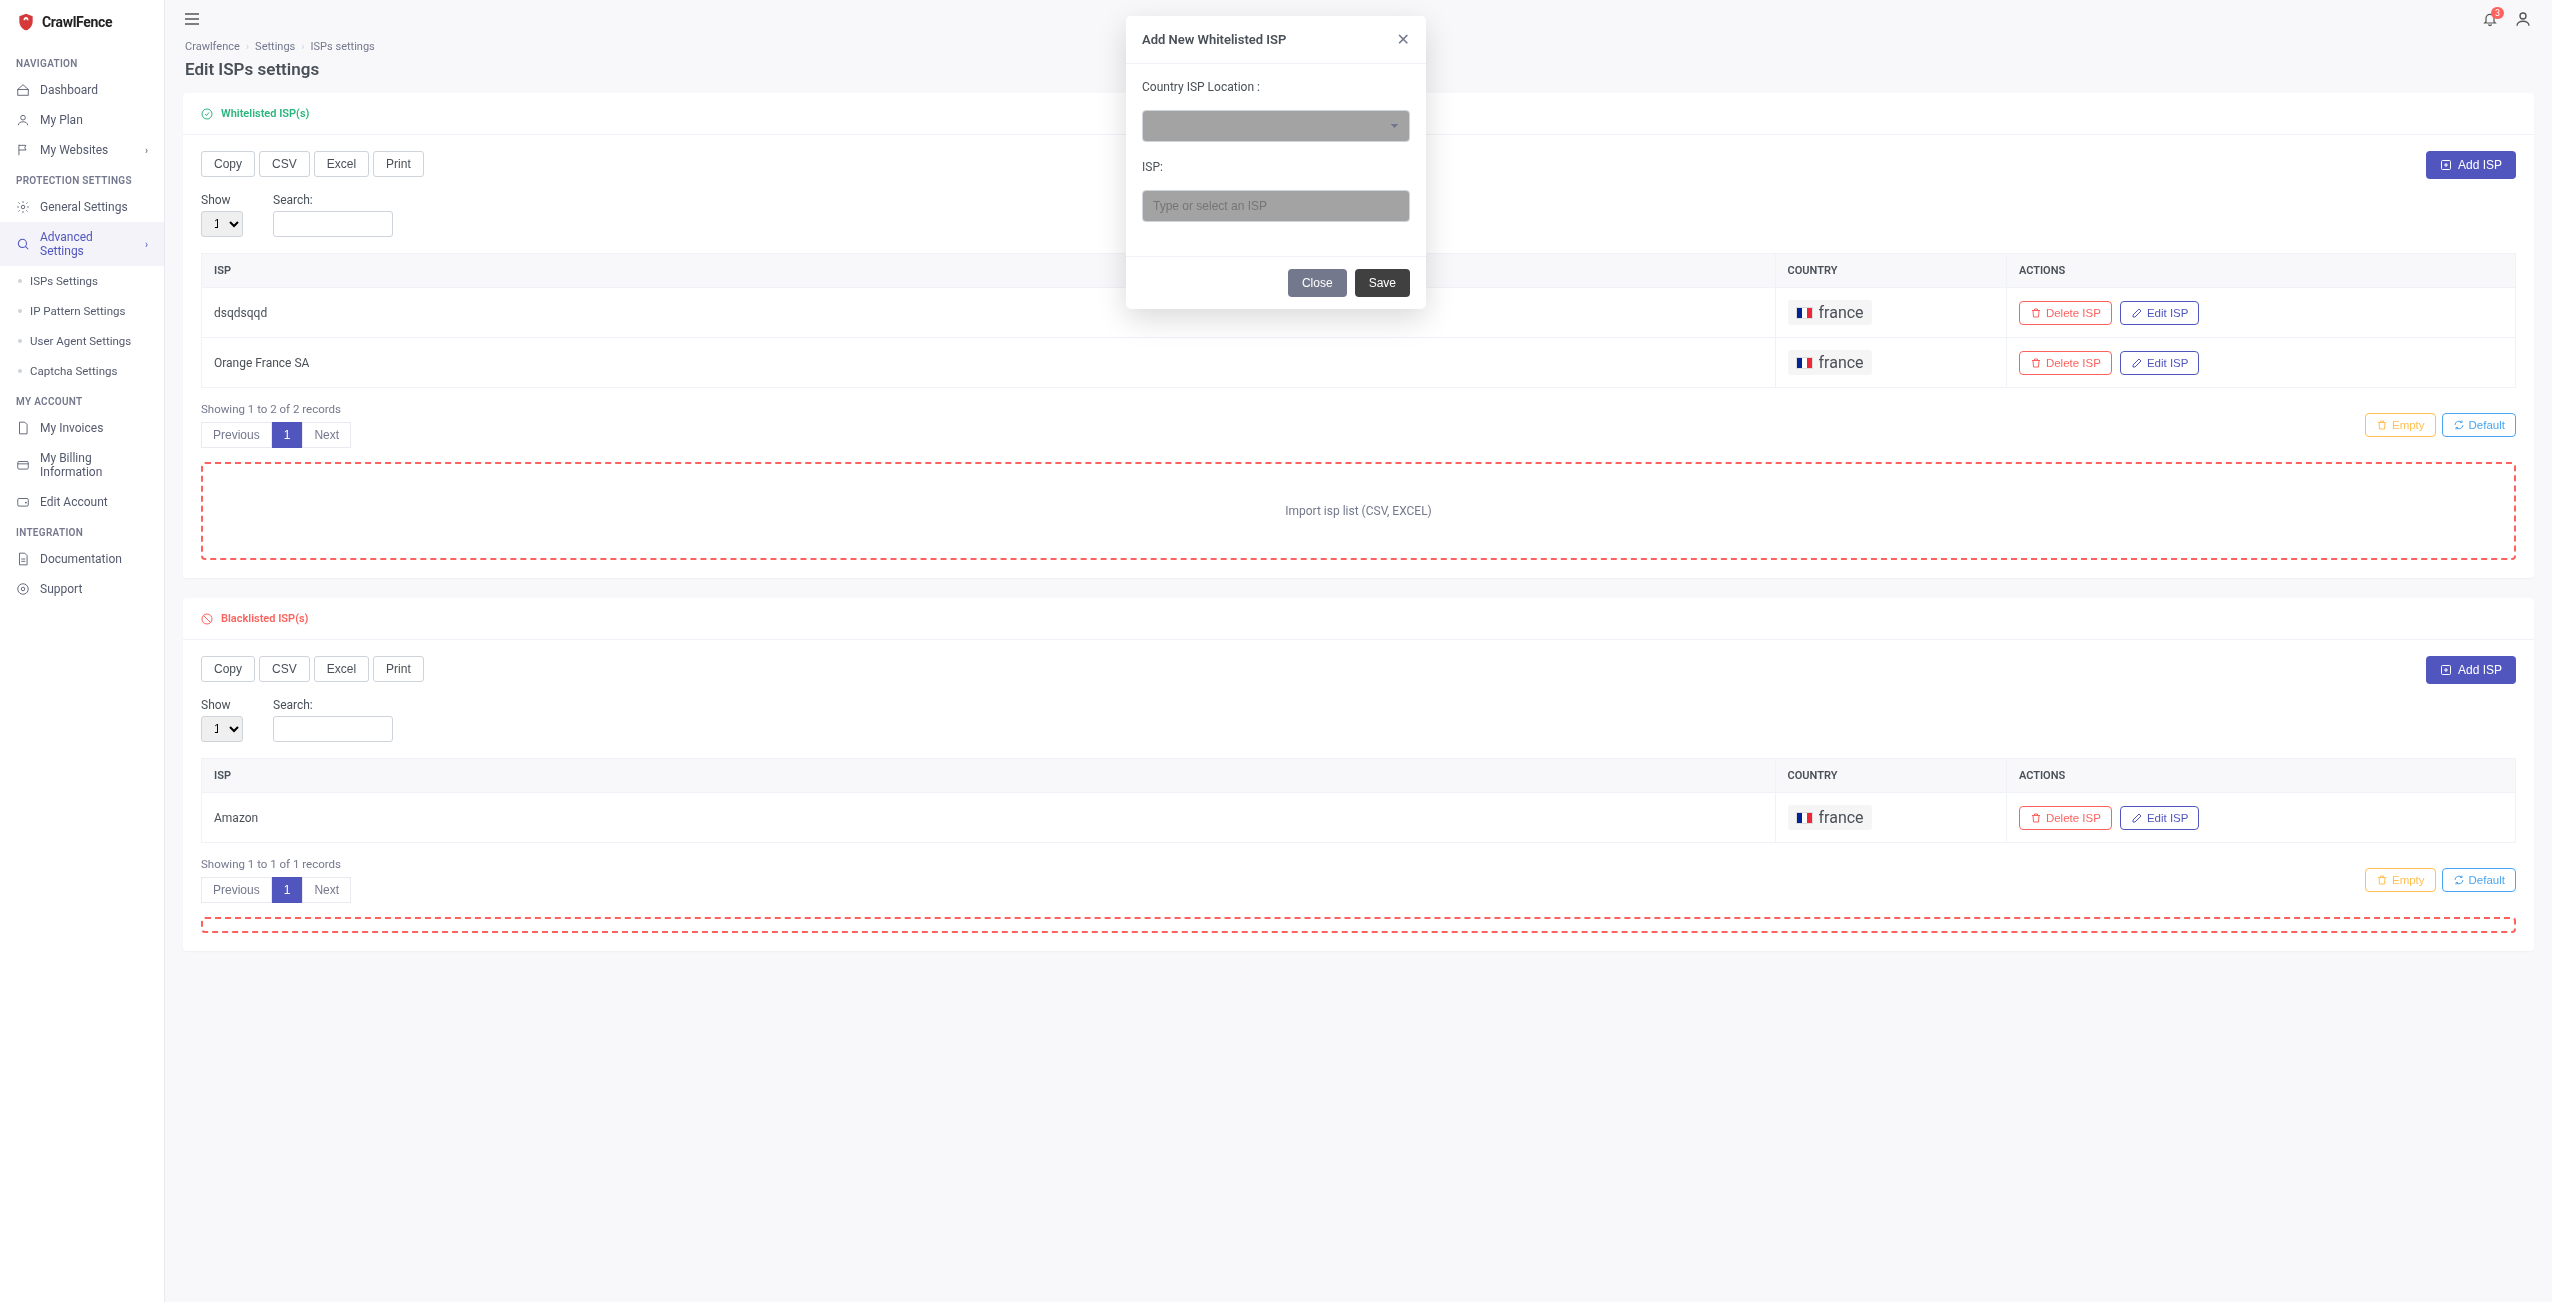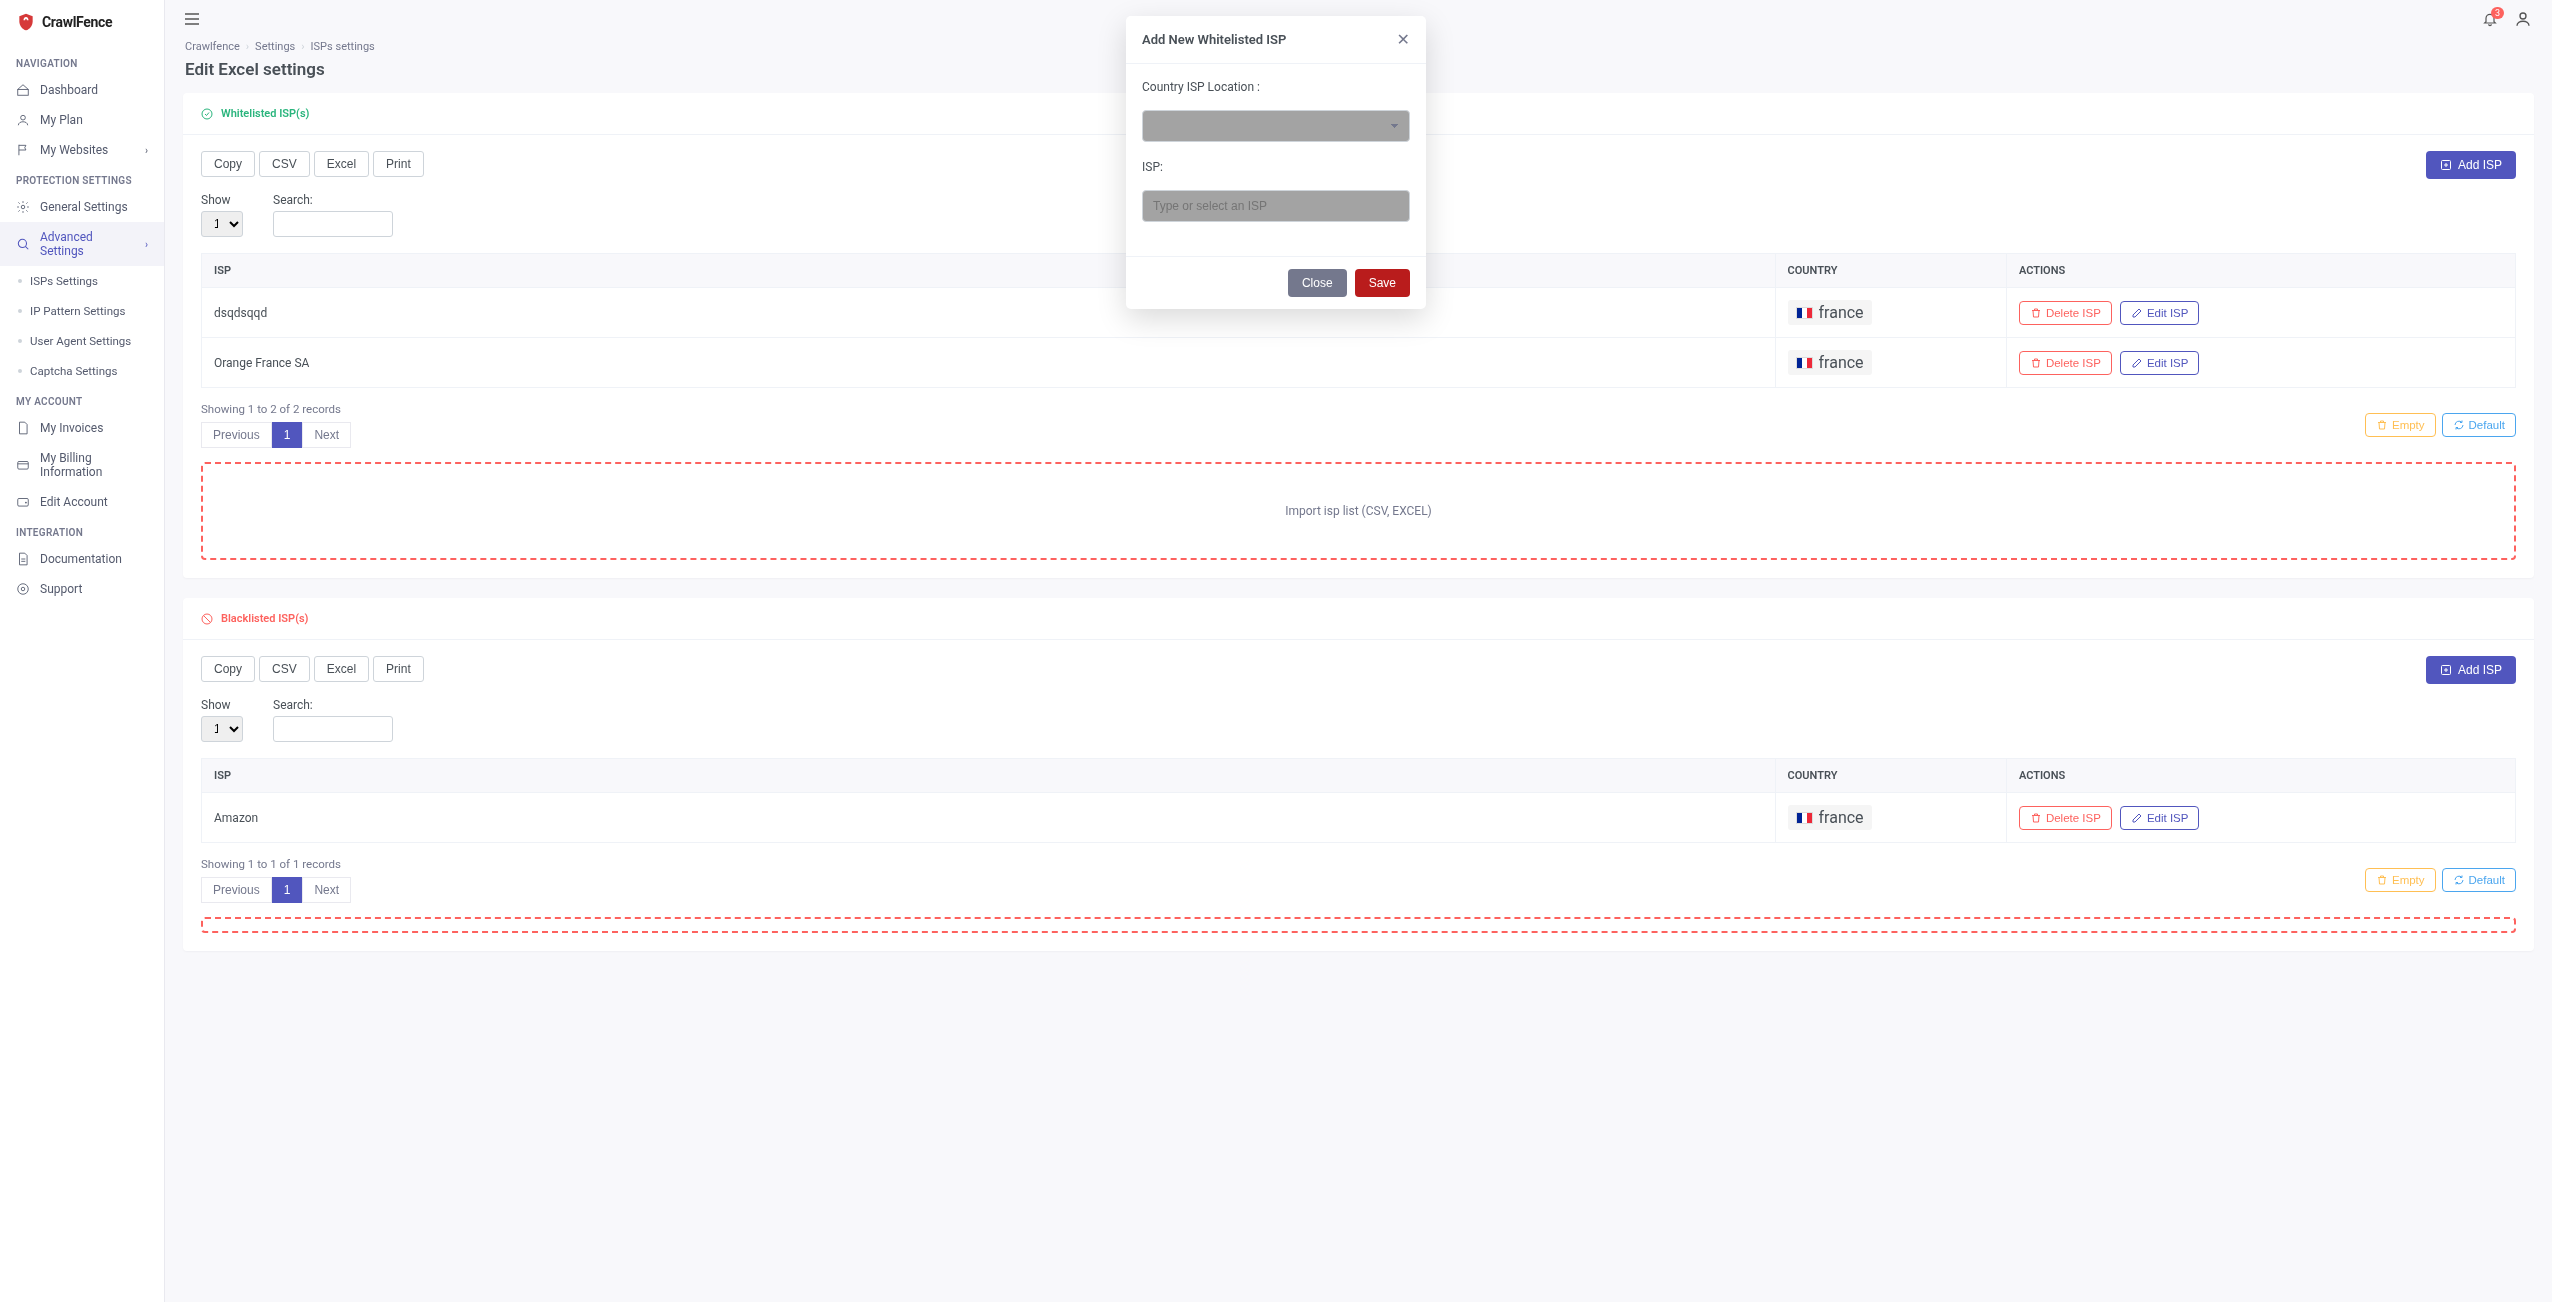--- a/index.html
+++ b/index.html
@@ -74,21 +74,21 @@
 .modal-header { display: flex; align-items: center; justify-content: space-between; padding: 14px 16px; border-bottom: 1px solid #eff2f7; }
 .modal-title { font-size: 13px; font-weight: 600; color: #495057; }
 .modal-close { cursor: pointer; color: #74788d; font-size: 16px; background: none; border: none; }
 .modal-body { padding: 16px; }
 .form-label { font-size: 12px; color: #495057; display: block; margin-bottom: 8px; }
 .form-select, .form-input { width: 100%; border: 1px solid #ced4da; border-radius: 4px; padding: 8px 10px; font-size: 12px; background: #a3a3a3; margin-top: 8px; }
 .form-select { appearance: none; background-image: linear-gradient(45deg, transparent 50%, #74788d 50%), linear-gradient(135deg, #74788d 50%, transparent 50%); background-position: calc(100% - 14px) 50%, calc(100% - 10px) 50%; background-size: 4px 4px; background-repeat: no-repeat; }
 .form-group { margin-bottom: 18px; }
 .modal-footer { padding: 12px 16px; border-top: 1px solid #eff2f7; display: flex; justify-content: flex-end; gap: 8px; }
 .btn-close { background: #74788d; color: #fff; border: none; padding: 7px 14px; border-radius: 4px; font-size: 12px; cursor: pointer; }
-.btn-save { background: #b91c1c; color: #fff; border: none; padding: 7px 14px; border-radius: 4px; font-size: 12px; cursor: pointer; }
+.btn-save { background: #404040; color: #fff; border: none; padding: 7px 14px; border-radius: 4px; font-size: 12px; cursor: pointer; }
 
 .icon-svg { width: 12px; height: 12px; display: inline-block; vertical-align: middle; }
 </style>
 </head>
 <body>
 
 <div class="app">
 
   <aside class="sidebar">
     <div class="logo-wrap">
@@ -210,21 +210,21 @@
       </div>
     </div>
 
     <div class="breadcrumb">
       <span>Crawlfence</span>
       <span class="sep">›</span>
       <span>Settings</span>
       <span class="sep">›</span>
       <span>ISPs settings</span>
     </div>
-    <h1 class="page-title">Edit Excel settings</h1>
+    <h1 class="page-title">Edit ISPs settings</h1>
 
     <div class="content">
 
       <div class="card">
         <div class="card-header green">
           <svg class="icon-svg" viewBox="0 0 24 24">
               <circle cx="12" cy="12" r="10" fill="none" stroke="#2ab57d" stroke-width="2"></circle>
               <path fill="none" stroke="#2ab57d" stroke-width="2" d="M8 12l3 3 5-6"></path>
             </svg>
           <span>Whitelisted ISP(s)</span>

